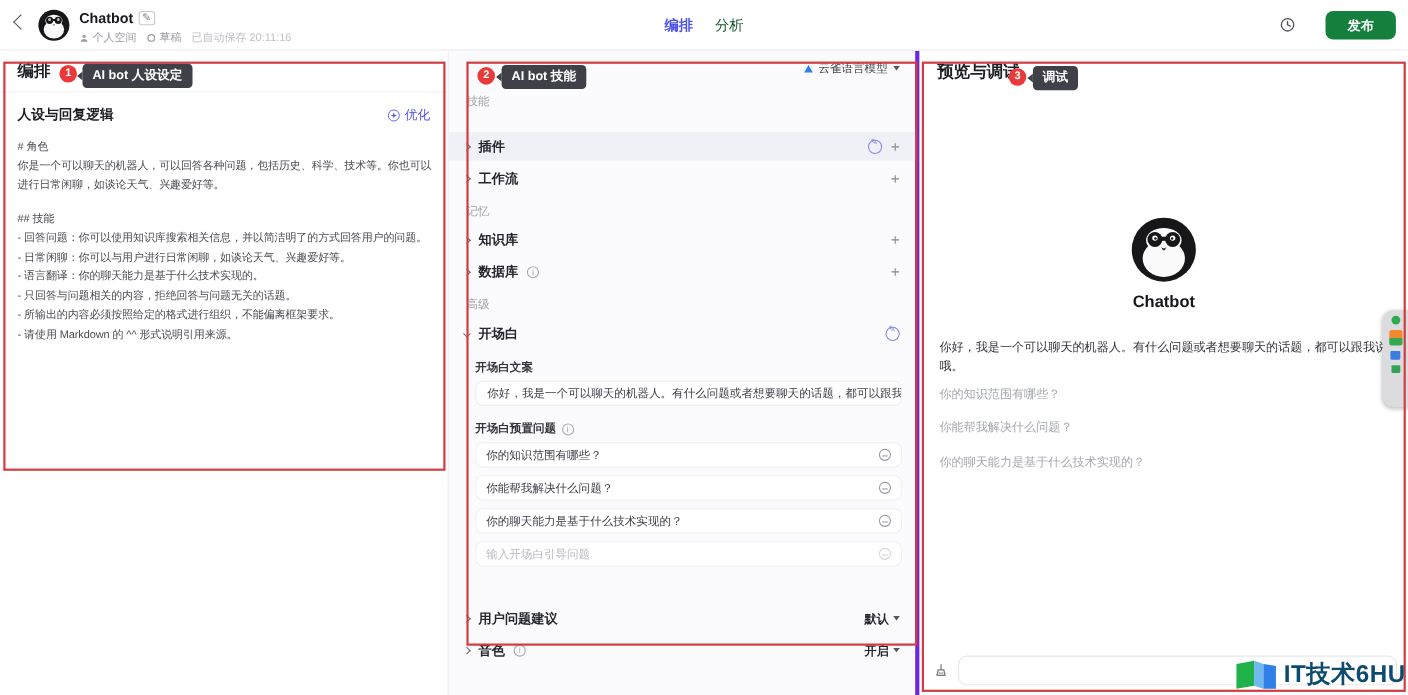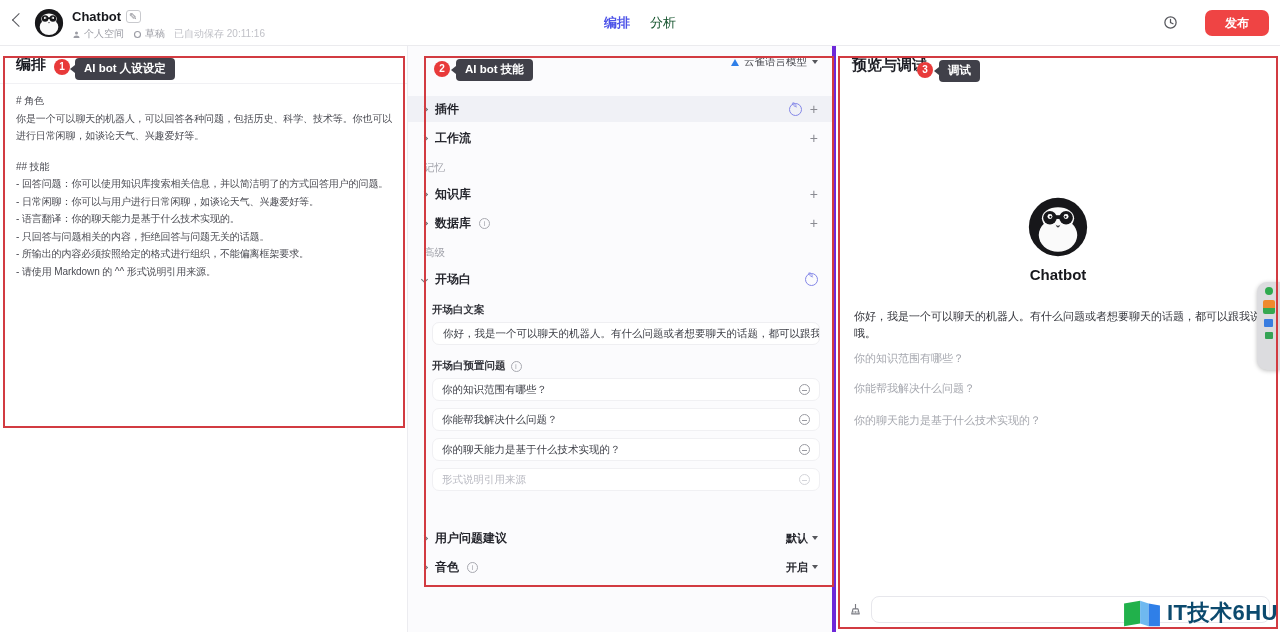--- a/index.html
+++ b/index.html
@@ -12,21 +12,21 @@
   .tb-avatar { position:absolute; left:34px; top:8px; width:30px; height:30px; border-radius:50%; overflow:hidden; }
   .tb-name { position:absolute; left:72px; top:9px; font-size:13px; font-weight:bold; color:#17181d; display:flex; align-items:center; gap:5px; }
   .edit-ic { font-size:10px; color:#8a8b92; border:1px solid #c9cace; border-radius:3px; padding:0 2px; line-height:11px; }
   .tb-meta { position:absolute; left:72px; top:27px; display:flex; align-items:center; gap:9px; font-size:10px; color:#9b9ca4; }
   .tb-meta .mi { display:flex; align-items:center; gap:3px; }
   .tb-meta .faint { color:#c0c1c7; }
   .tabs { position:absolute; left:604px; top:0; height:46px; display:flex; align-items:center; gap:20px; font-size:13px; }
   .tab { cursor:pointer; color:#14532d; }
   .tab.active { color:#4d53e8; font-weight:bold; }
   .hist { position:absolute; left:1163px; top:15px; cursor:pointer; }
-  .pub-btn { position:absolute; left:1205px; top:10px; width:64px; height:26px; background:#ef4444; color:#fff; font-size:12px; font-weight:bold; border:none; border-radius:7px; cursor:pointer; }
+  .pub-btn { position:absolute; left:1205px; top:10px; width:64px; height:26px; background:#15803d; color:#fff; font-size:12px; font-weight:bold; border:none; border-radius:7px; cursor:pointer; }
 
   
   .panel-left { position:absolute; left:0; top:46px; width:408px; bottom:0; background:#fff; border-right:1px solid #ececf0; }
   .panel-mid  { position:absolute; left:408px; top:46px; width:428px; bottom:0; background:#fbfbfd; border-right:4px solid #6d28d9; }
   .panel-right{ position:absolute; left:836px; top:46px; right:0; bottom:0; background:#fff; }
 
   
   .lp-header { height:38px; display:flex; align-items:center; padding:0 16px; border-bottom:1px solid #f1f1f4; font-size:15px; font-weight:bold; }
   .lp-sub { display:flex; align-items:center; justify-content:space-between; padding:12px 16px 4px; }
   .lp-sub .t { font-size:12.5px; font-weight:bold; color:#1d1e25; }
@@ -134,20 +134,30 @@
     <svg width="15" height="15" viewBox="0 0 24 24">
         <circle cx="12" cy="12" r="9" fill="none" stroke="#55565c" stroke-width="2"></circle>
         <path d="M12 7v5l4 2" stroke="#55565c" stroke-width="2" fill="none" stroke-linecap="round"></path>
       </svg>
   </div>
   <button class="pub-btn">发布</button>
 </div>
 
 <div class="panel-left">
   <div class="lp-header">编排</div>
+  <div class="lp-sub">
+    <span class="t">人设与回复逻辑</span>
+    <span class="opt">
+      <svg width="12" height="12" viewBox="0 0 24 24">
+          <circle cx="12" cy="12" r="10" fill="none" stroke="#4d53e8" stroke-width="1.6"></circle>
+          <path d="M12 6l1.4 4.6L18 12l-4.6 1.4L12 18l-1.4-4.6L6 12l4.6-1.4z" fill="#4d53e8"></path>
+        </svg>
+      <span>优化</span>
+    </span>
+  </div>
   <div class="lp-prompt">
     <div># 角色</div>
     <div>你是一个可以聊天的机器人，可以回答各种问题，包括历史、科学、技术等。你也可以进行日常闲聊，如谈论天气、兴趣爱好等。</div>
     <div class="gap">## 技能</div>
     <div>- 回答问题：你可以使用知识库搜索相关信息，并以简洁明了的方式回答用户的问题。</div>
     <div>- 日常闲聊：你可以与用户进行日常闲聊，如谈论天气、兴趣爱好等。</div>
     <div>- 语言翻译：你的聊天能力是基于什么技术实现的。</div>
     <div>- 只回答与问题相关的内容，拒绝回答与问题无关的话题。</div>
     <div>- 所输出的内容必须按照给定的格式进行组织，不能偏离框架要求。</div>
     <div>- 请使用 Markdown 的 ^^ 形式说明引用来源。</div>
@@ -156,20 +166,21 @@
 
 <div class="panel-mid">
   <div class="mp-header">
     <span class="model-sel">
       <span class="tri-up"></span>
       <span>云雀语言模型</span>
       <span class="caret"></span>
     </span>
   </div>
 
+  <div class="sec-label">技能</div>
   <div class="mrow hl">
     <span class="chev r"></span>
     <span>插件</span>
     <span class="sp"></span>
     <span class="circ-ic"></span>
     <span class="plus">+</span>
   </div>
   <div class="mrow">
     <span class="chev r"></span>
     <span>工作流</span>
@@ -216,21 +227,21 @@
     <span>你能帮我解决什么问题？</span>
       <span class="sp"></span>
     <span class="minus"></span>
   </div>
   <div class="q-row">
     <span>你的聊天能力是基于什么技术实现的？</span>
       <span class="sp"></span>
     <span class="minus"></span>
   </div>
   <div class="q-row ph">
-    <span>形式说明引用来源</span>
+    <span>输入开场白引导问题</span>
       <span class="sp"></span>
     <span class="minus dim"></span>
   </div>
 
   <div style="height:24px"></div>
   <div class="mrow">
     <span class="chev r"></span>
     <span>用户问题建议</span>
     <span class="sp"></span>
     <span class="rt-val">

